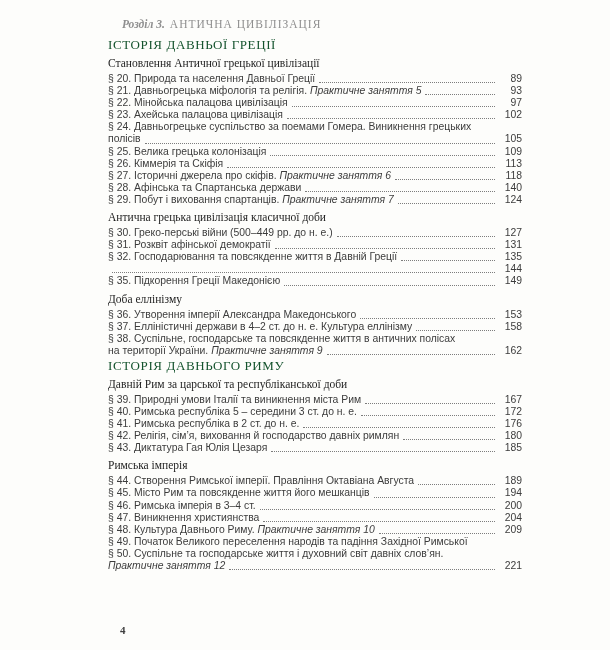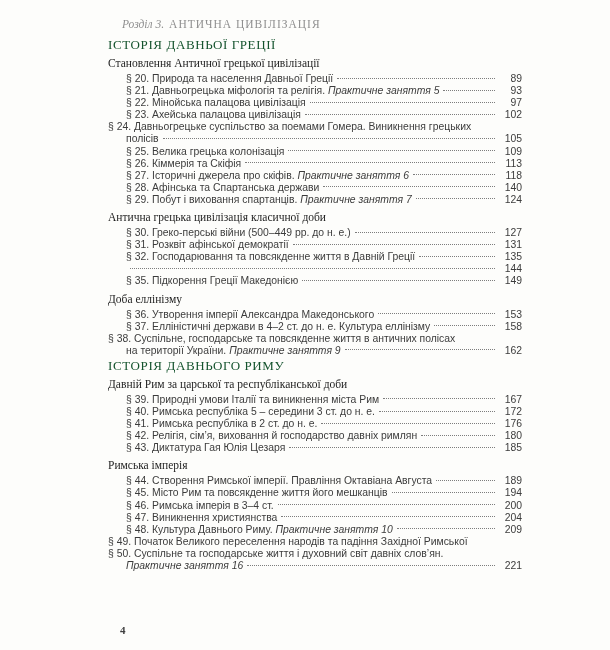--- a/index.html
+++ b/index.html
@@ -20,21 +20,21 @@
   }
   
   .running-header{
     font-family:"Liberation Serif", serif;
     color:#8f8f8f;
     font-size:11.5px;
     line-height:13px;
     margin:0 0 6px 14px;
     white-space:nowrap;
   }
-  .rh-prefix{font-style:italic;font-weight:normal;margin-right:5px;}
+  .rh-prefix{font-style:italic;font-weight:bold;margin-right:5px;}
   .rh-title{letter-spacing:1px;}
   
   .part-heading{
     font-family:"Liberation Serif", serif;
     color:#14532d;
     font-size:13px;
     line-height:15px;
     letter-spacing:.6px;
     margin:5px 0 2px 0;
     font-weight:500;
@@ -44,21 +44,21 @@
     font-family:"Liberation Serif", serif;
     color:#1e1e1e;
     font-weight:normal;
     font-size:11.5px;
     line-height:13px;
     margin:5px 0 3px 0;
   }
   
   .entry{font-size:10.4px;line-height:12.1px;color:#3c3c3c;}
   .entry-line1{white-space:nowrap;}
-  .entry-line{display:flex;align-items:center;margin-left:18px;}
+  .entry-line{display:flex;align-items:flex-end;}
   .entry-text{white-space:pre-wrap;flex:0 0 auto;}
   .entry-text em{font-style:italic;}
   .dots{
     flex:1 1 auto;
     min-width:10px;
     border-bottom:1.5px dotted #7d7d7d;
     margin:0 3px 2px 4px;
   }
   .entry-page{
     flex:0 0 auto;
@@ -298,21 +298,21 @@
             <span class="dots"></span>
             <span class="entry-page">209</span>
           </div>
         </div>
         <div class="entry">
           <div class="entry-line1">§ 49. Початок Великого переселення народів та падіння Західної Римської</div>
         </div>
         <div class="entry">
           <div class="entry-line1">§ 50. Суспільне та господарське життя і духовний світ давніх слов’ян.</div>
           <div class="entry-line">
-            <span class="entry-text"><em class="entry-italic">Практичне заняття 16</em></span>
+            <span class="entry-text"><em class="entry-italic">Практичне заняття 12</em></span>
             <span class="dots"></span>
             <span class="entry-page">221</span>
           </div>
         </div>
       </div>
     </div>
 
   <div class="footer">
     <span>4</span>
   </div>

